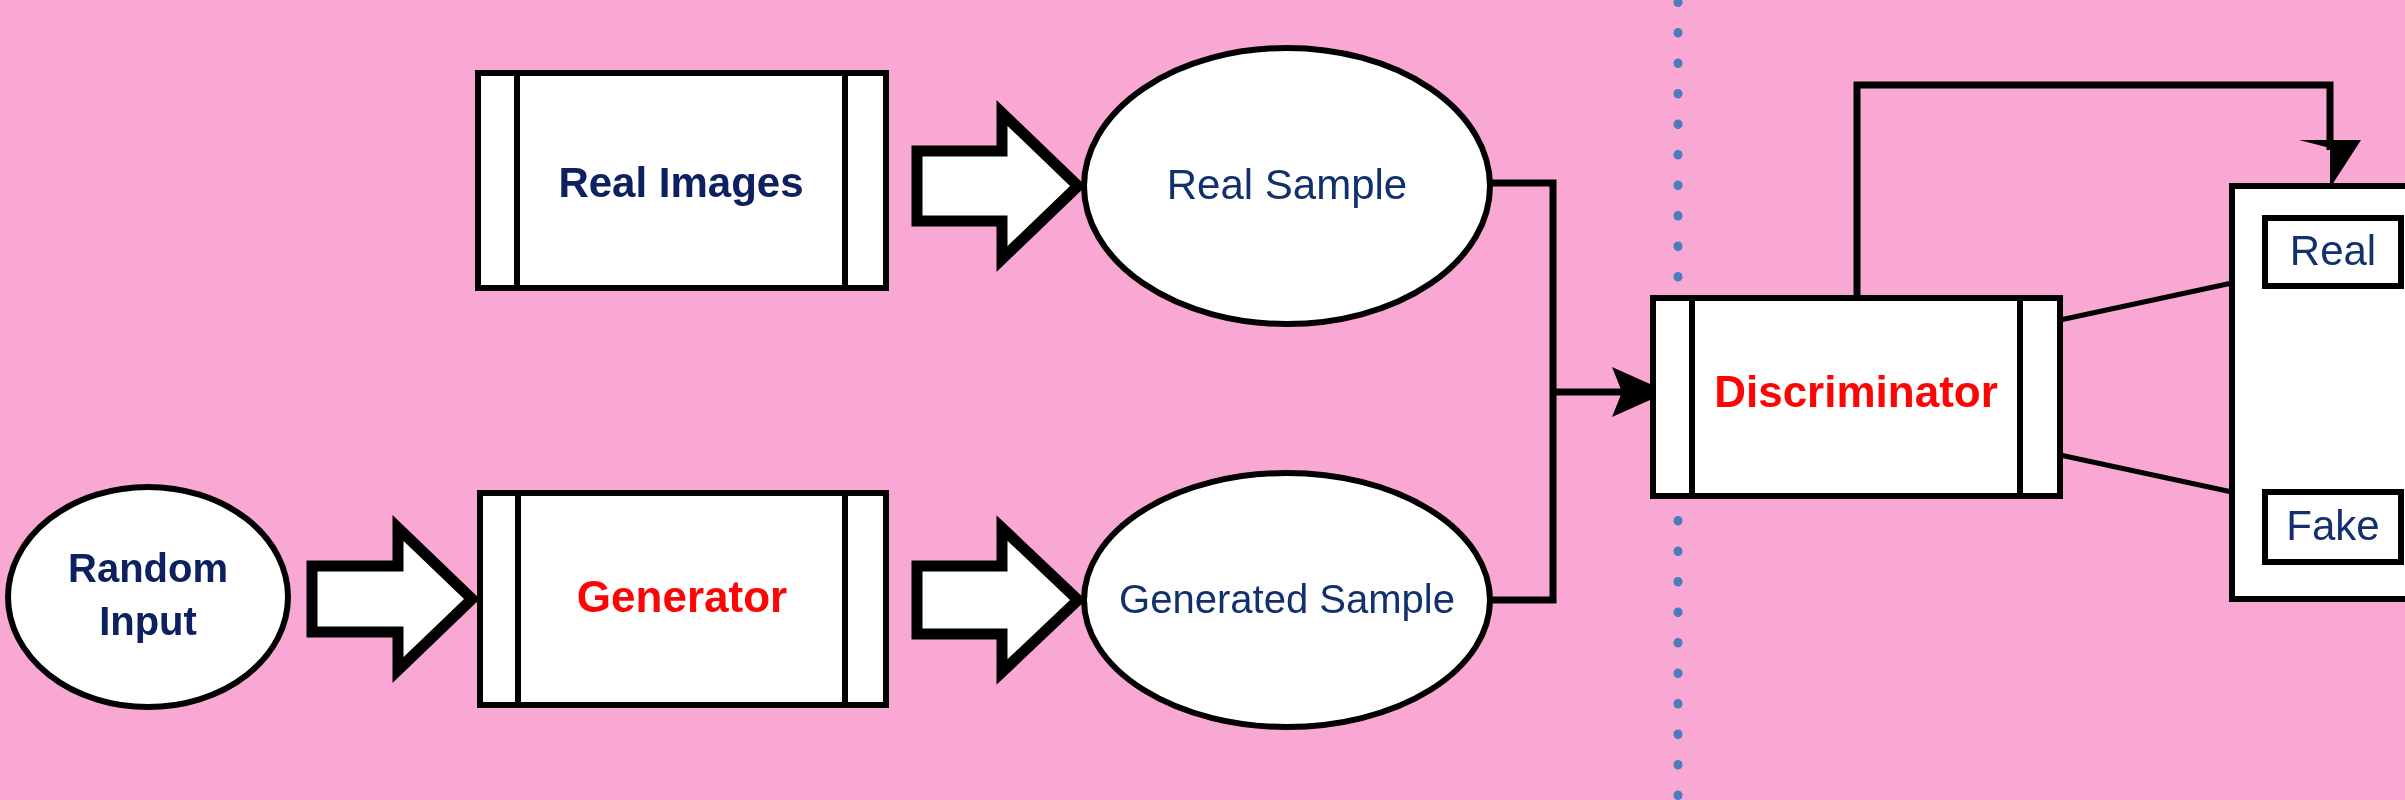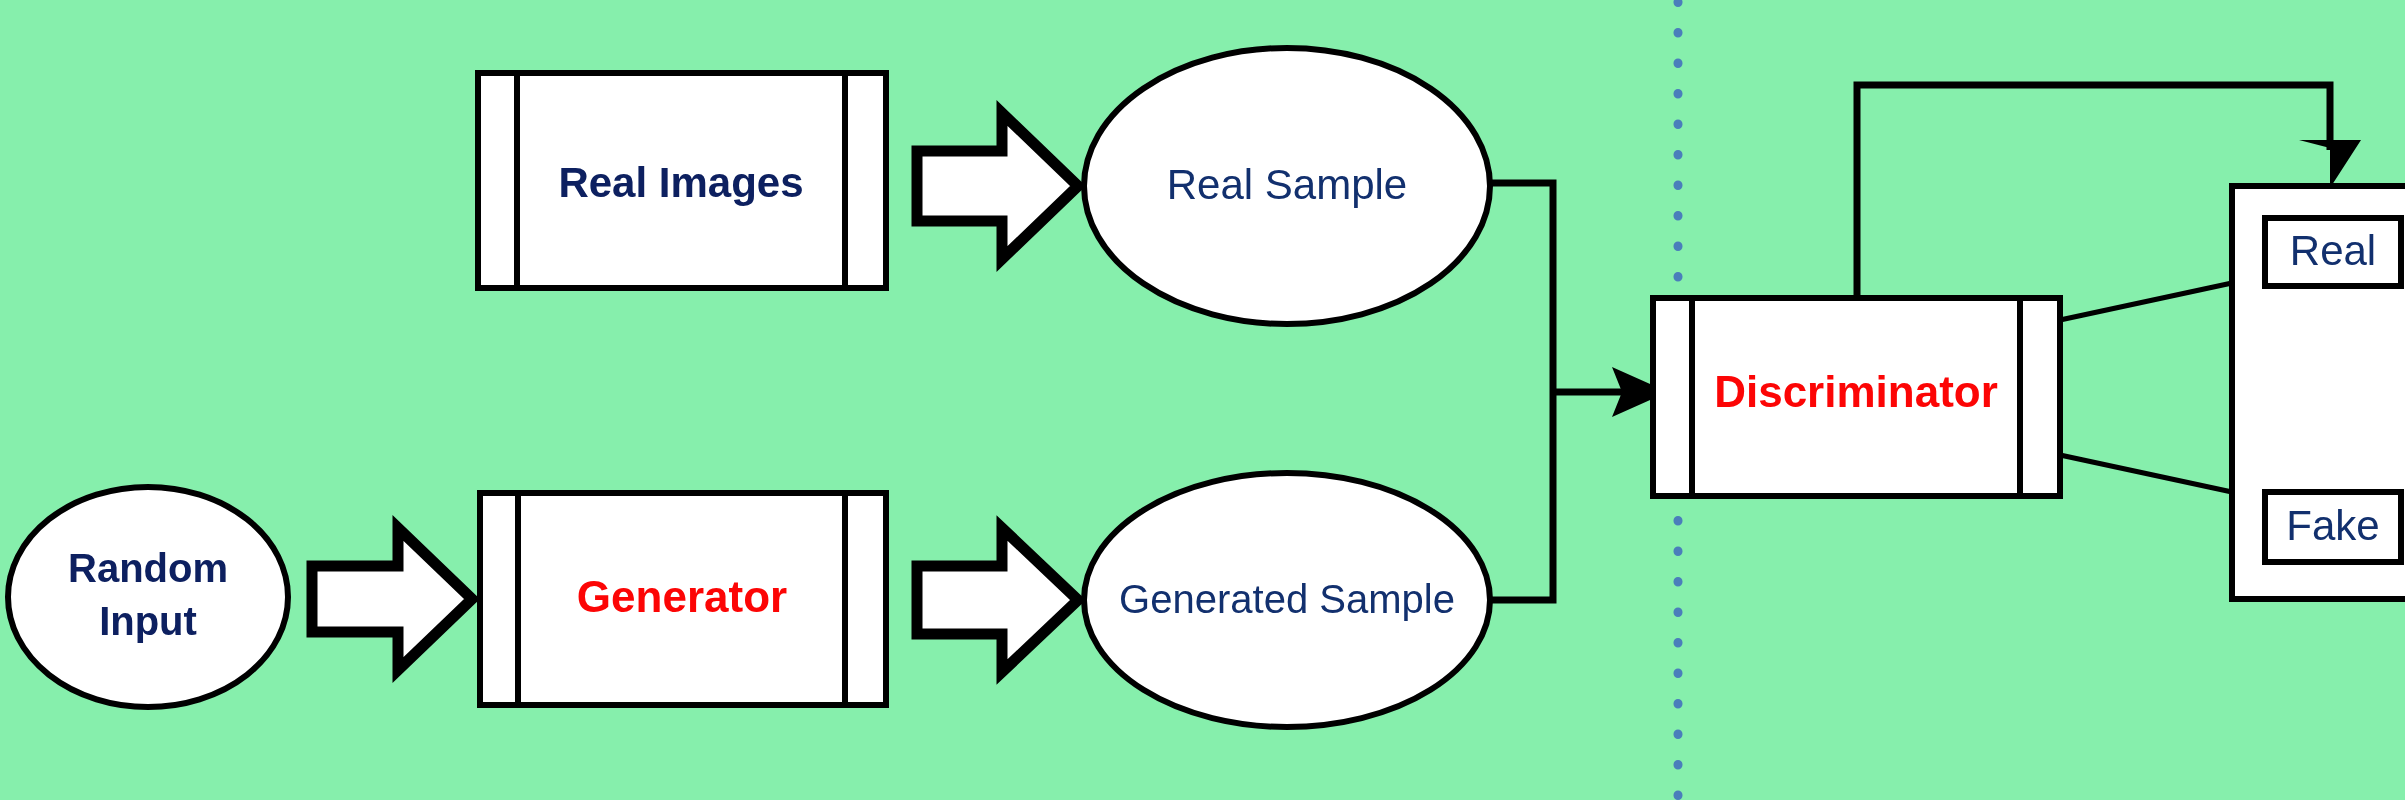--- a/index.html
+++ b/index.html
@@ -8,21 +8,21 @@
     padding: 0;
     background: #ffffff;
   }
   body {
     font-family: "Liberation Sans", sans-serif;
   }
   #diagram-root {
     position: relative;
     width: 2405px;
     height: 800px;
-    background: #86efac;
+    background: #f9a8d4;
     overflow: hidden;
   }
   svg.canvas {
     position: absolute;
     top: 0;
     left: 0;
     width: 2405px;
     height: 800px;
     display: block;
   }

